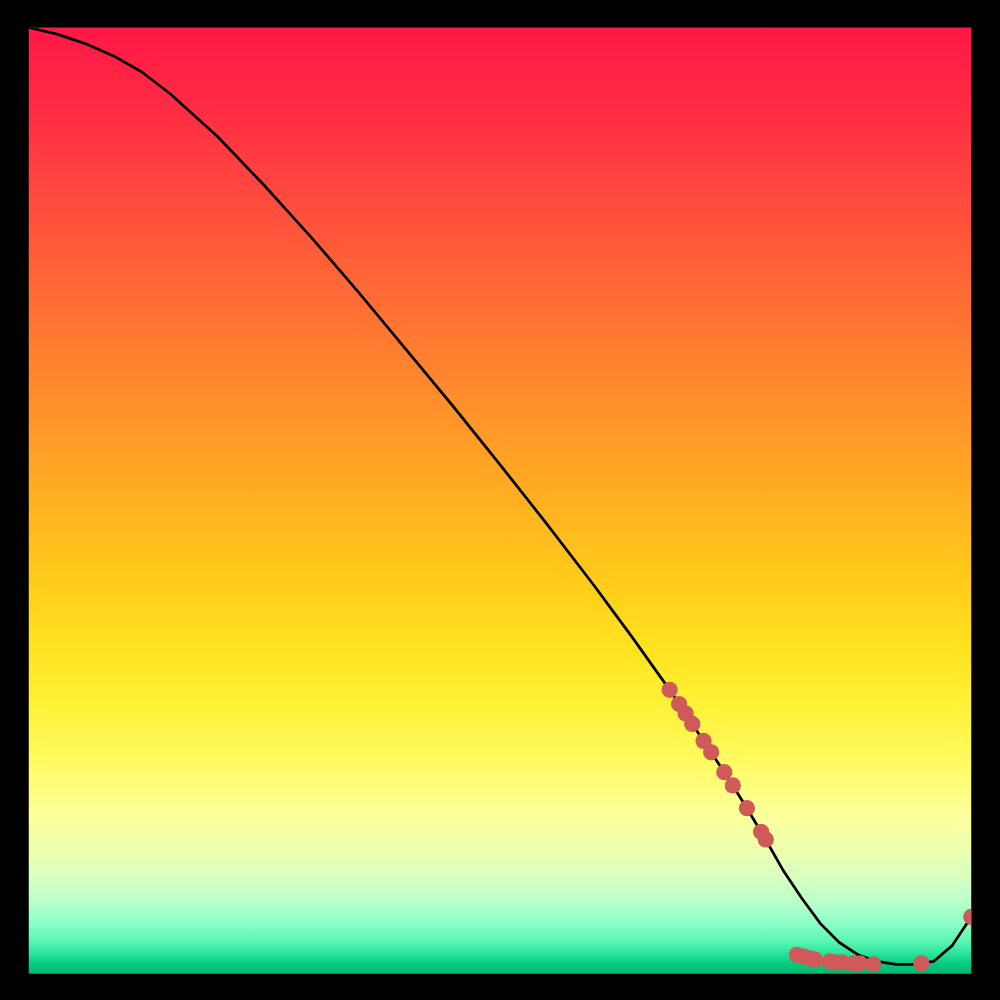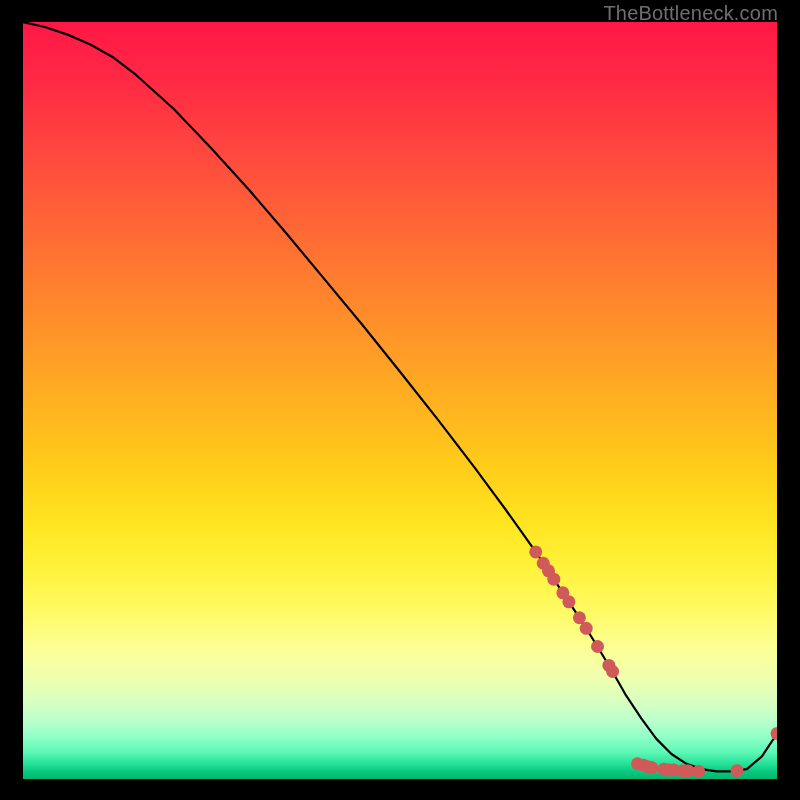--- a/index.html
+++ b/index.html
@@ -91,14 +91,13 @@
           <circle cx="645.42" cy="747.92" r="6.5" fill="#cf5a59" stroke="#cf5a59" stroke-width="0"></circle>
           <circle cx="650.70" cy="747.92" r="6.5" fill="#cf5a59" stroke="#cf5a59" stroke-width="0"></circle>
           <circle cx="659.75" cy="748.67" r="6.5" fill="#cf5a59" stroke="#cf5a59" stroke-width="0"></circle>
           <circle cx="665.03" cy="748.67" r="6.5" fill="#cf5a59" stroke="#cf5a59" stroke-width="0"></circle>
           <circle cx="675.58" cy="749.43" r="6.5" fill="#cf5a59" stroke="#cf5a59" stroke-width="0"></circle>
           <circle cx="714.04" cy="748.67" r="6.5" fill="#cf5a59" stroke="#cf5a59" stroke-width="0"></circle>
           <circle cx="754.00" cy="711.58" r="6.5" fill="#cf5a59" stroke="#cf5a59" stroke-width="0"></circle>
         </g>
     </svg>
   </div>
-  <div class="watermark">TheBottleneck.com</div>
 </div>
 
 </body></html>

